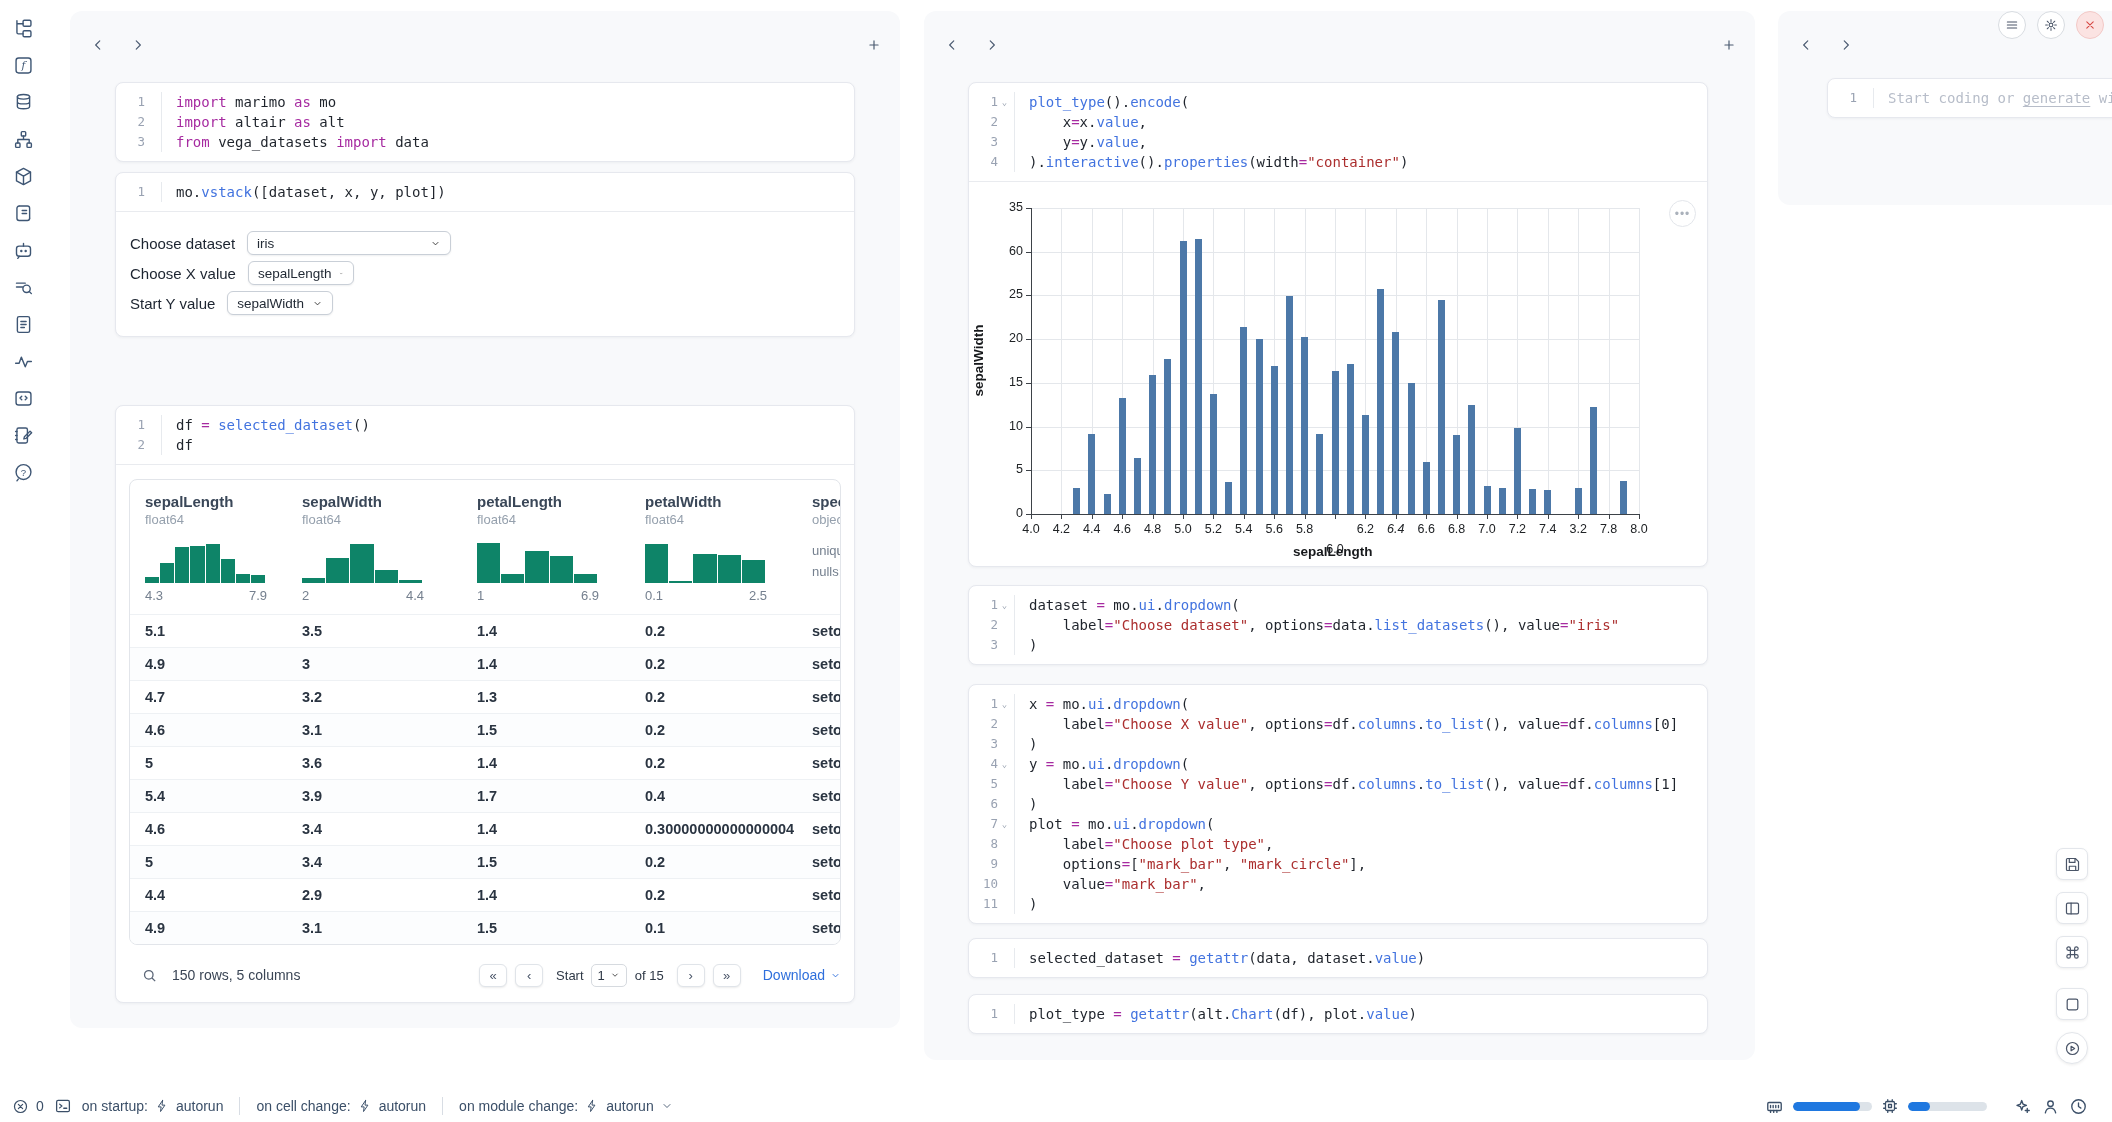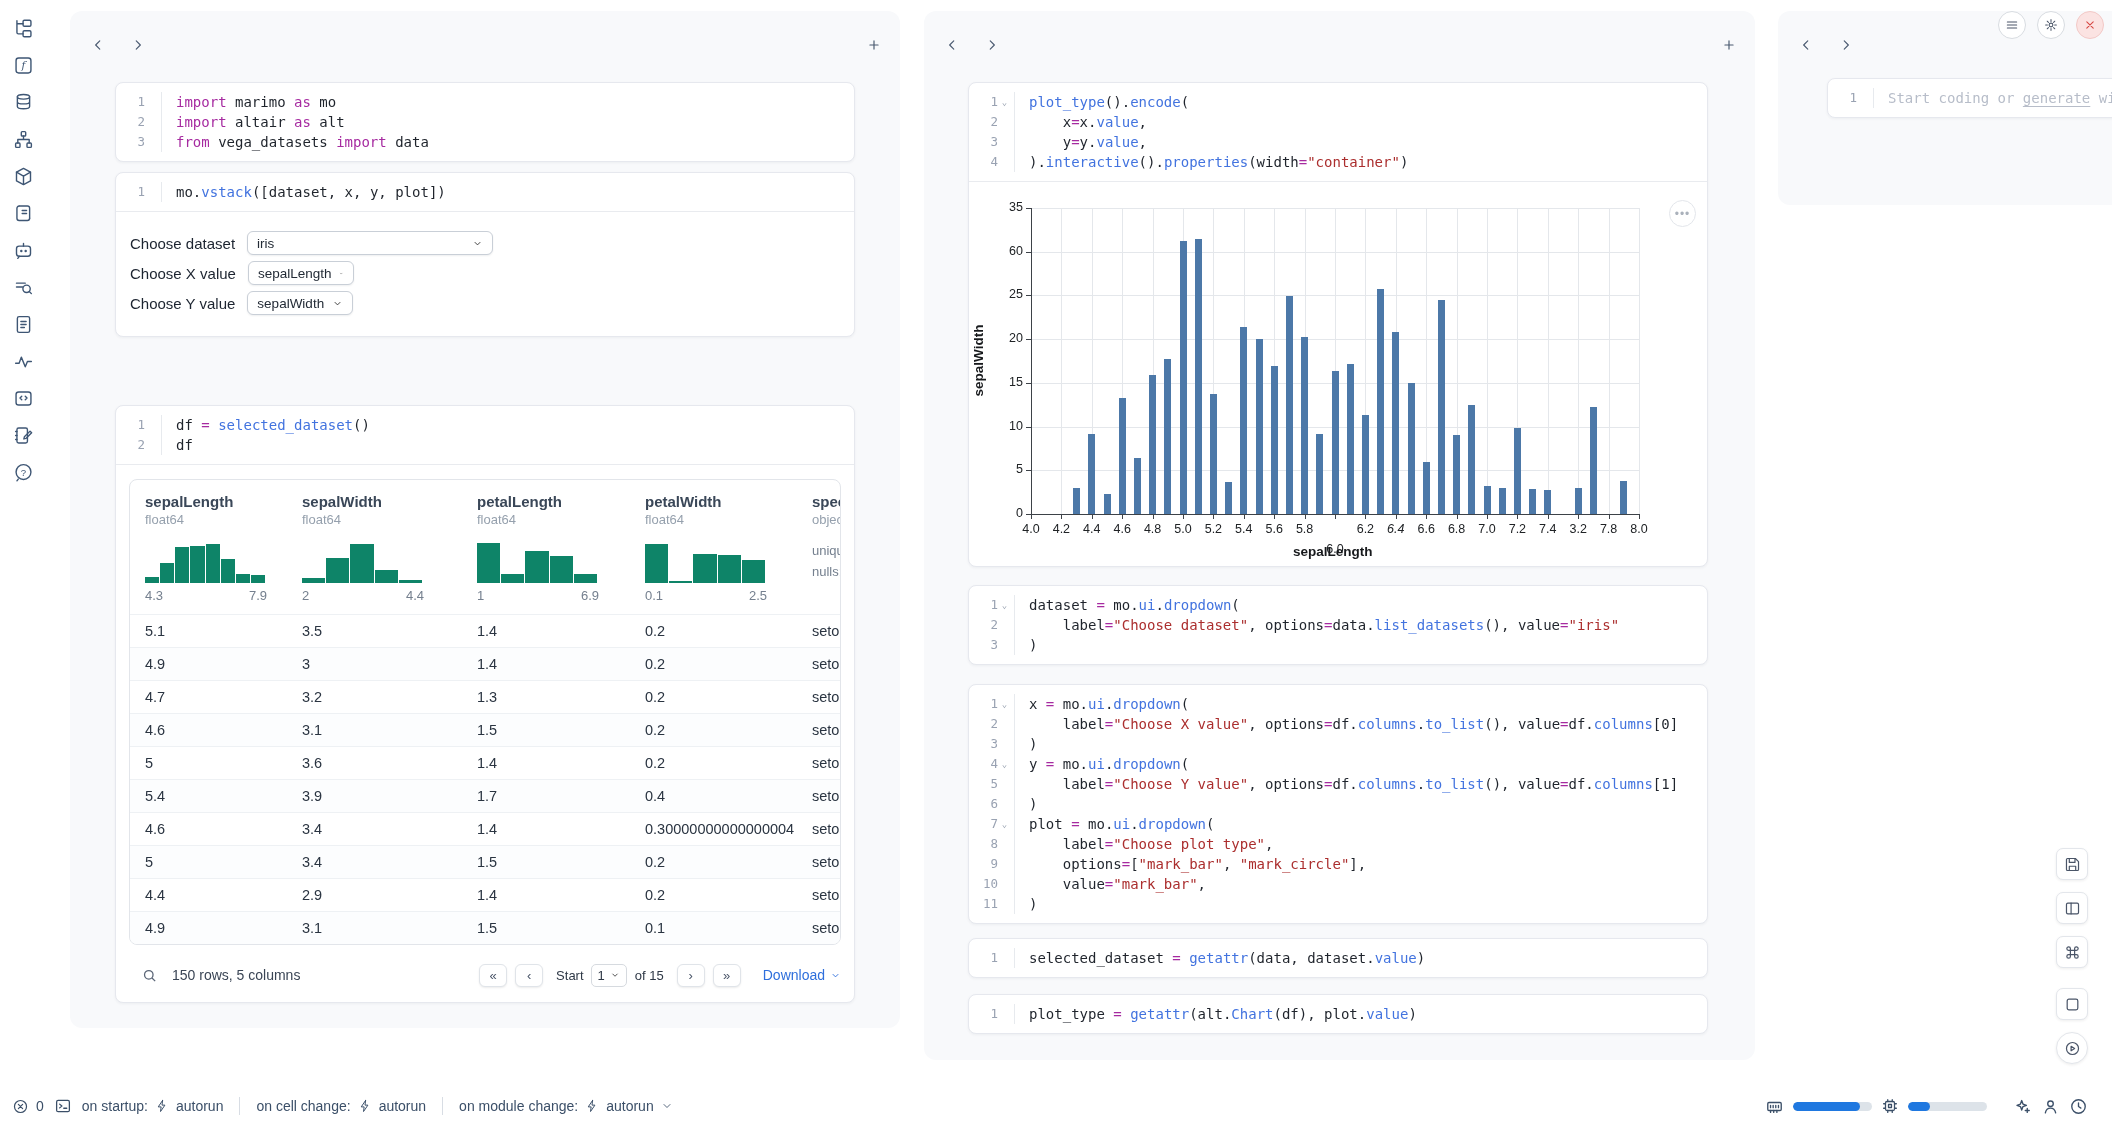--- a/index.html
+++ b/index.html
@@ -43,41 +43,41 @@
   .divider { border-top:1px solid #e9ebef; }
 
   
   .vstack-out { padding:16px 0 18px 14px; }
   .dd-row { display:flex; align-items:center; height:30px; font-size:15px; color:#1c2430; }
   .dd-row .dd-label { margin-right:12px; }
   .dd-select { display:inline-flex; align-items:center; justify-content:space-between;
     height:24px; border:1px solid #c9cfd7; border-radius:6px; background:#fff; padding:0 9px;
     font-size:13.5px; color:#232b36; box-shadow:0 1px 2px rgba(16,24,40,.07); cursor:pointer; }
   .dd-select svg { width:11px; height:11px; stroke:#333; fill:none; stroke-width:2; margin-left:8px; }
-  .dd-row:nth-child(1) .dd-select { width:246px;text-align:center; }
+  .dd-row:nth-child(1) .dd-select { width:204px;text-align:center; }
   .dd-row:nth-child(2) .dd-select { width:106px; }
   .dd-row:nth-child(3) .dd-select { width:106px; }
   .dd-row:nth-child(4) .dd-select { width:102px; }
 
   
   .table-out { position:relative; height:537px; }
   .df-box { position:absolute; left:13px; top:14px; width:712px; background:#fff;
     border:1px solid #e2e5ea; border-radius:8px; overflow:hidden; }
   .df-head { display:flex; height:134px; }
   .df-col { flex:none; padding:13px 0 0 15px; overflow:hidden; }
   .df-name { font-size:15px; font-weight:bold; color:#3a4758; }
   .df-dtype { font-size:13px; color:#95a0ad; margin-top:2px; }
   .hist { display:flex; align-items:flex-end; gap:1px; width:120px; height:47px; margin-top:9px; }
   .hist .hbar { flex:1; }
   .mm { width:122px; display:flex; justify-content:space-between; font-size:13px; color:#75808f; margin-top:5px; }
   .df-meta { margin-top:13px; font-size:13px; color:#75808f; line-height:21px; }
   .df-row { display:flex; height:33px; align-items:center; border-top:1px solid #eef1f4;
     font-size:14.5px; color:#2a3441; }
   .df-row:nth-child(even){ background:#fcfdfe; }
-  .df-cell { flex:none; padding-left:15px; overflow:hidden; white-space:nowrap; }
+  .df-cell { flex:none; padding-left:15px; overflow:hidden; white-space:nowrap;font-weight:bold; }
   .df-footer { position:absolute; left:13px; top:492px; width:712px; height:36px;
     display:flex; align-items:center; }
   .df-footer svg.search { width:17px; height:17px; stroke:#5a6576; fill:none; stroke-width:1.8; margin-left:12px; }
   .df-summary { font-size:14px; color:#3a4555; margin-left:14px; }
   .pg-btn { width:28px; height:23px; border:1px solid #e0e4e9; border-radius:6px; background:#fff;
     box-shadow:0 1px 2px rgba(0,0,0,.08); color:#4a5568; font-size:13px; line-height:21px;
     text-align:center; cursor:pointer; flex:none; }
   .pg-text { font-size:13px; color:#2e3846; }
   .pg-select { display:inline-flex; align-items:center; height:23px; border:1px solid #d6dadf;
     border-radius:5px; background:#fff; padding:0 6px; font-size:13px; color:#2e3846; cursor:pointer; }
@@ -272,21 +272,21 @@
           <div class="dd-row">
             <span class="dd-label">Choose X value</span>
             <span class="dd-select">
               <span>sepalLength</span>
               <svg viewBox="0 0 24 24">
                 <path d="M6 9l6 6 6-6"></path>
               </svg>
             </span>
           </div>
           <div class="dd-row">
-            <span class="dd-label">Choose Y value</span>
+            <span class="dd-label">Start Y value</span>
             <span class="dd-select">
               <span>sepalWidth</span>
               <svg viewBox="0 0 24 24">
                 <path d="M6 9l6 6 6-6"></path>
               </svg>
             </span>
           </div>
         </div>
     </div>
 

